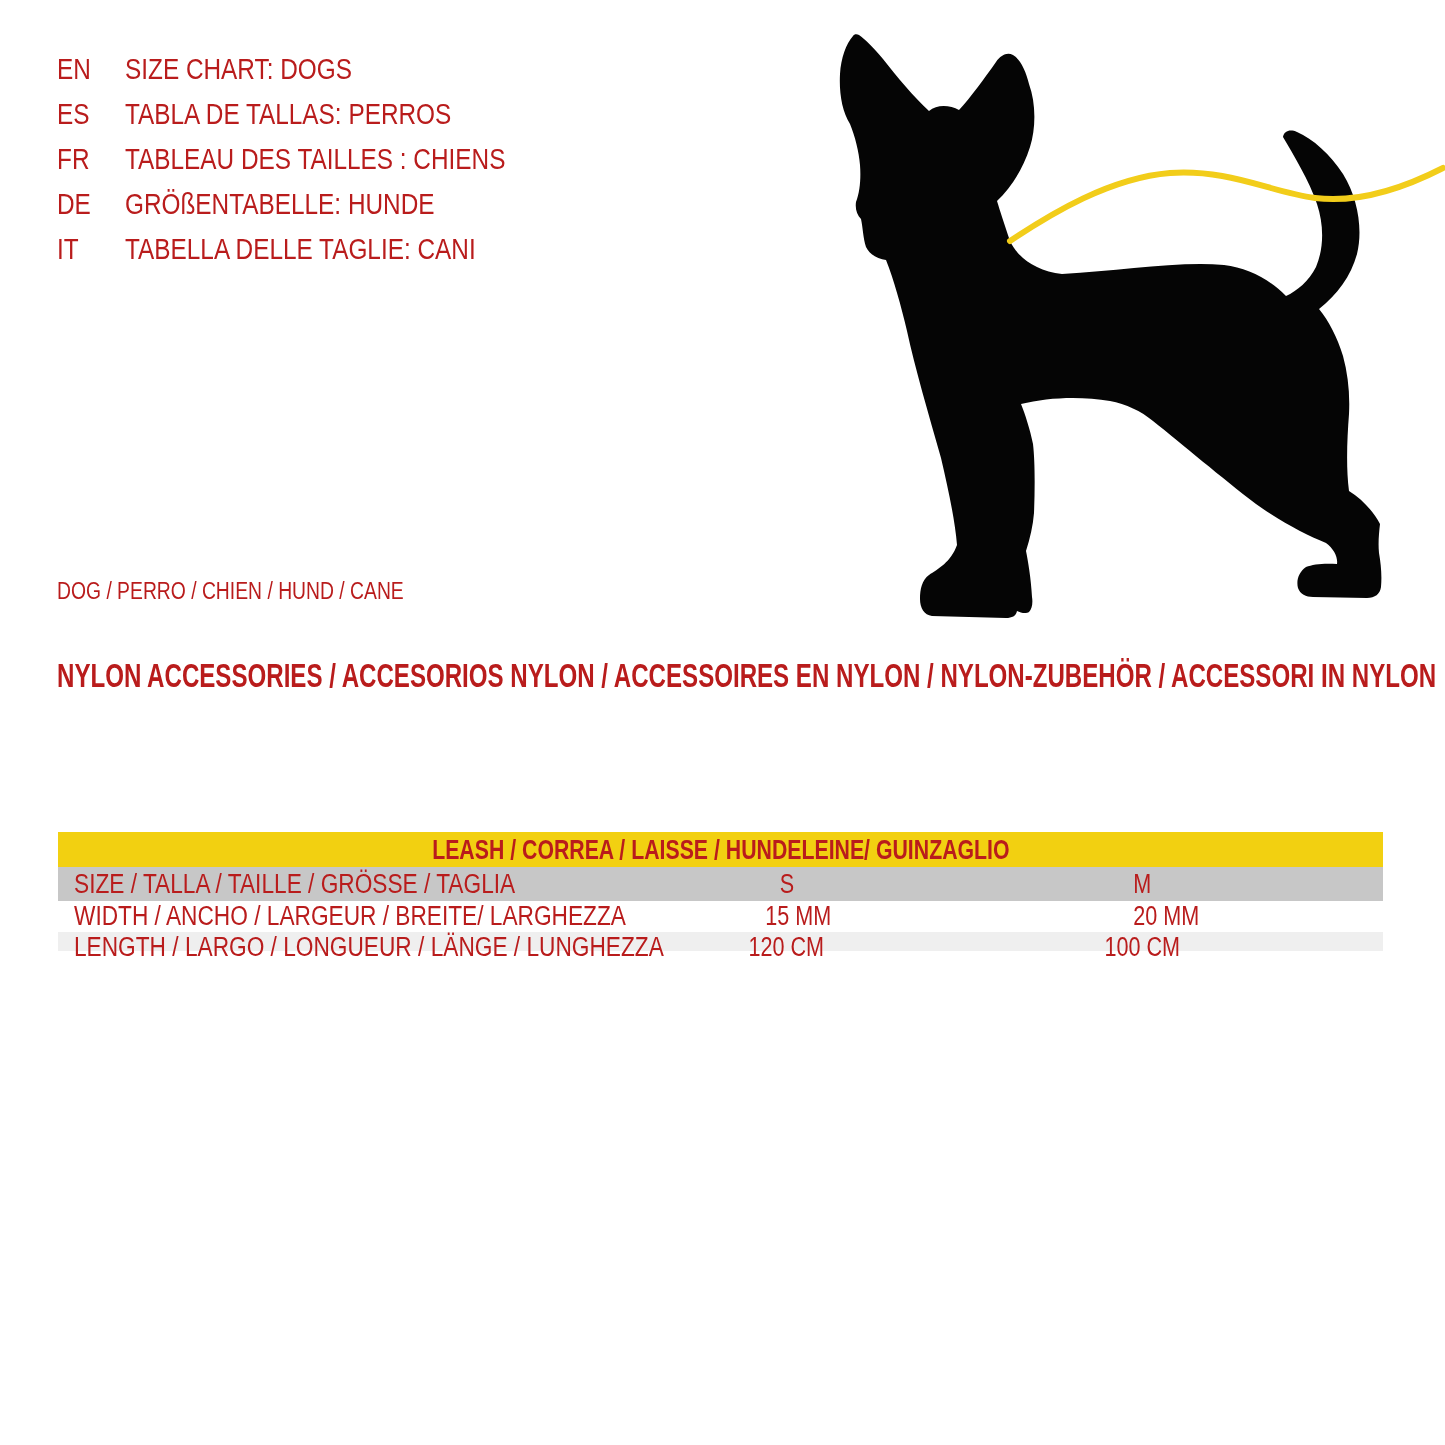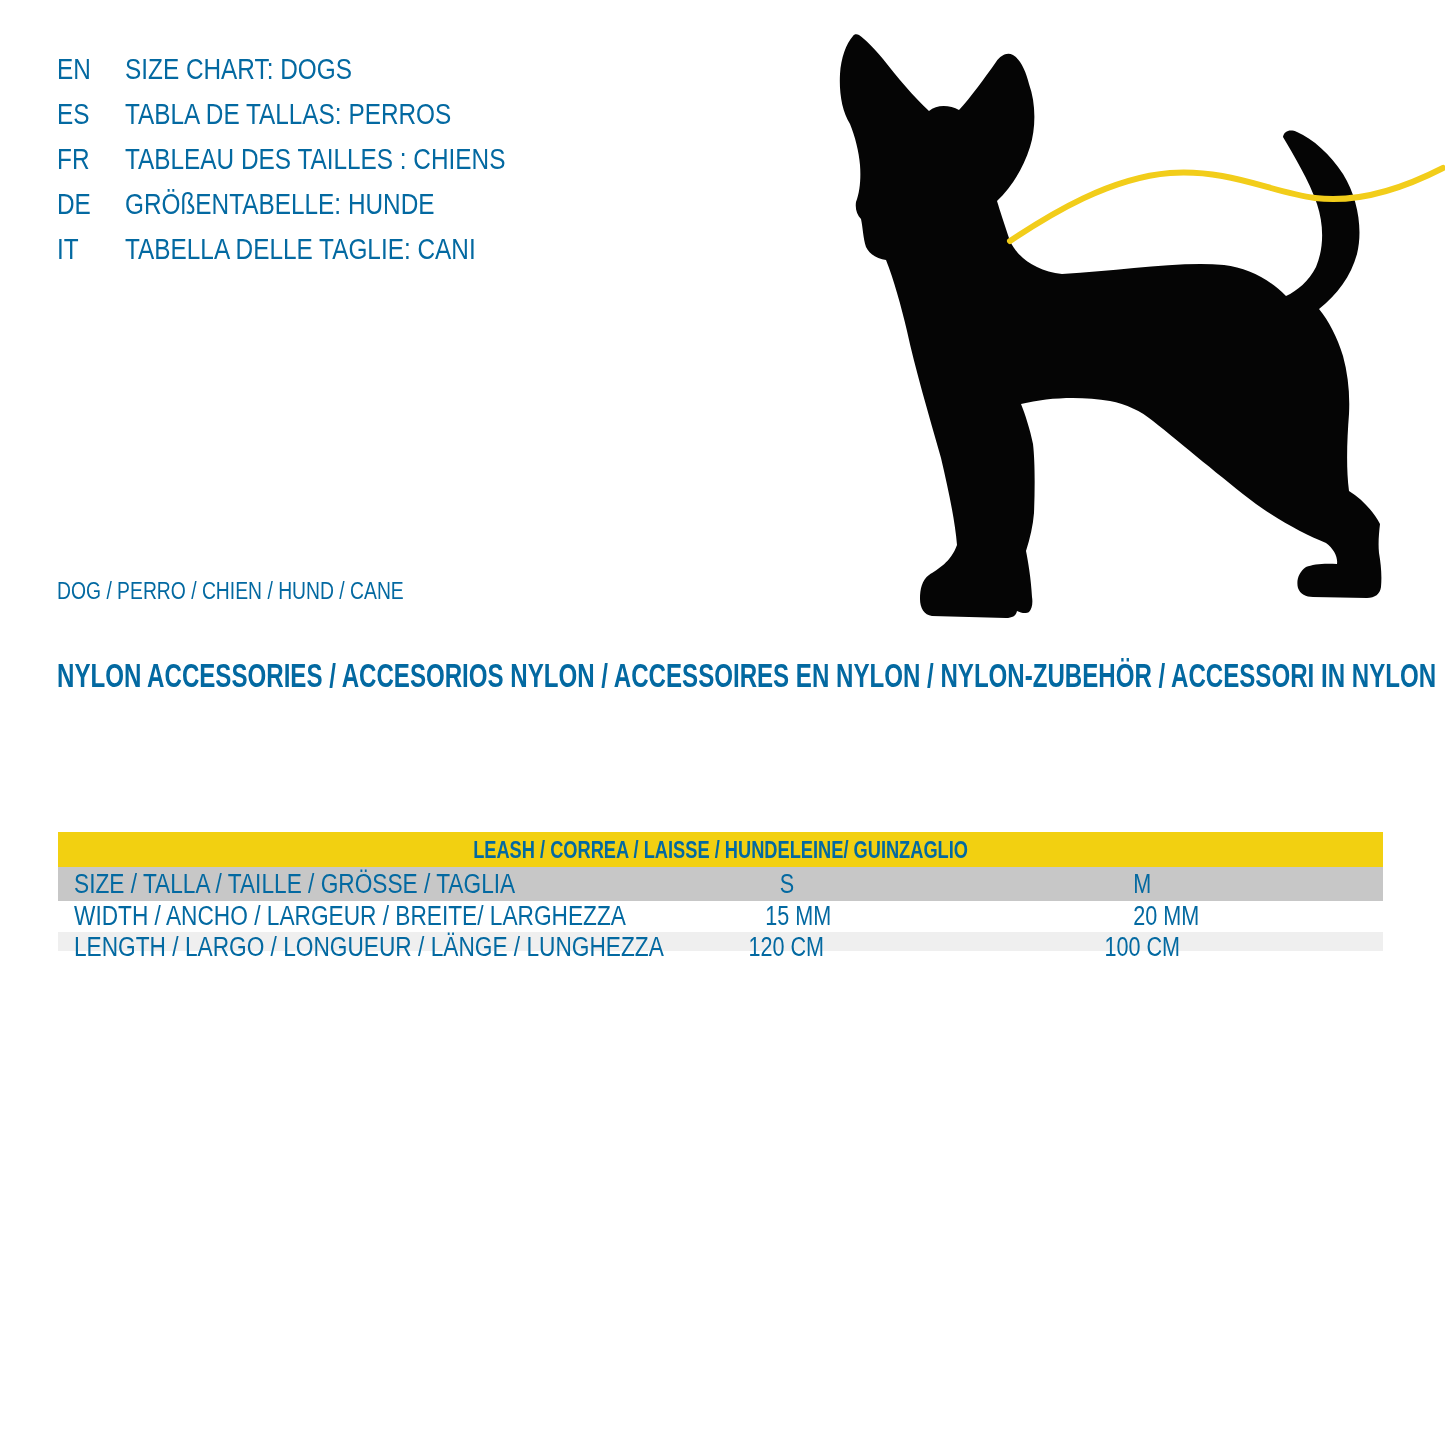--- a/index.html
+++ b/index.html
@@ -1,19 +1,19 @@
 <!DOCTYPE html>
 <html><head>
 <meta charset="utf-8">
 <style>
   html,body { margin:0; padding:0; background:#ffffff; }
   .canvas {
     position:relative; width:1445px; height:1445px; background:#ffffff;
     font-family:"Liberation Sans","DejaVu Sans",sans-serif;
-    color:#0369a1; overflow:hidden;
+    color:#b91c1c; overflow:hidden;
   }
   
   .cond   { display:inline-block; transform:scaleX(0.84); transform-origin:0 50%; white-space:nowrap; }
   .cond-c { display:inline-block; transform:scaleX(0.80); transform-origin:50% 50%; white-space:nowrap; }
 
   
   .lang-list { position:absolute; left:57px; top:47px; }
   .lang-row  { display:flex; align-items:center; height:45px; font-size:29px; }
   .lang-code { flex:0 0 68px; width:68px; }
 
@@ -31,21 +31,21 @@
     position:absolute; left:57px; top:657px; height:38px;
     display:flex; align-items:center; font-size:33px; font-weight:bold;
   }
   .material-label .cond { transform:scaleX(0.73); }
 
   
   .size-table { position:absolute; left:58px; top:832px; width:1325px; }
   .t-header {
     height:35px; background:#F2D011;
     display:flex; align-items:center; justify-content:center;
-    font-weight:bold; font-size:24px;
+    font-weight:bold; font-size:28px;
   }
   .t-header .cond-c { transform:scaleX(0.76); }
   .t-row {
     display:grid; grid-template-columns:43% 24% 29.6% 3.4%;
     align-items:center; font-size:27px;
   }
   .t-row .label-cell { padding-left:16px; }
   .t-row .val-cell   { text-align:center; }
   .row-size   { height:34px; background:#C7C7C7; }
   .row-width  { height:31px; background:#ffffff;gap:12px; }

